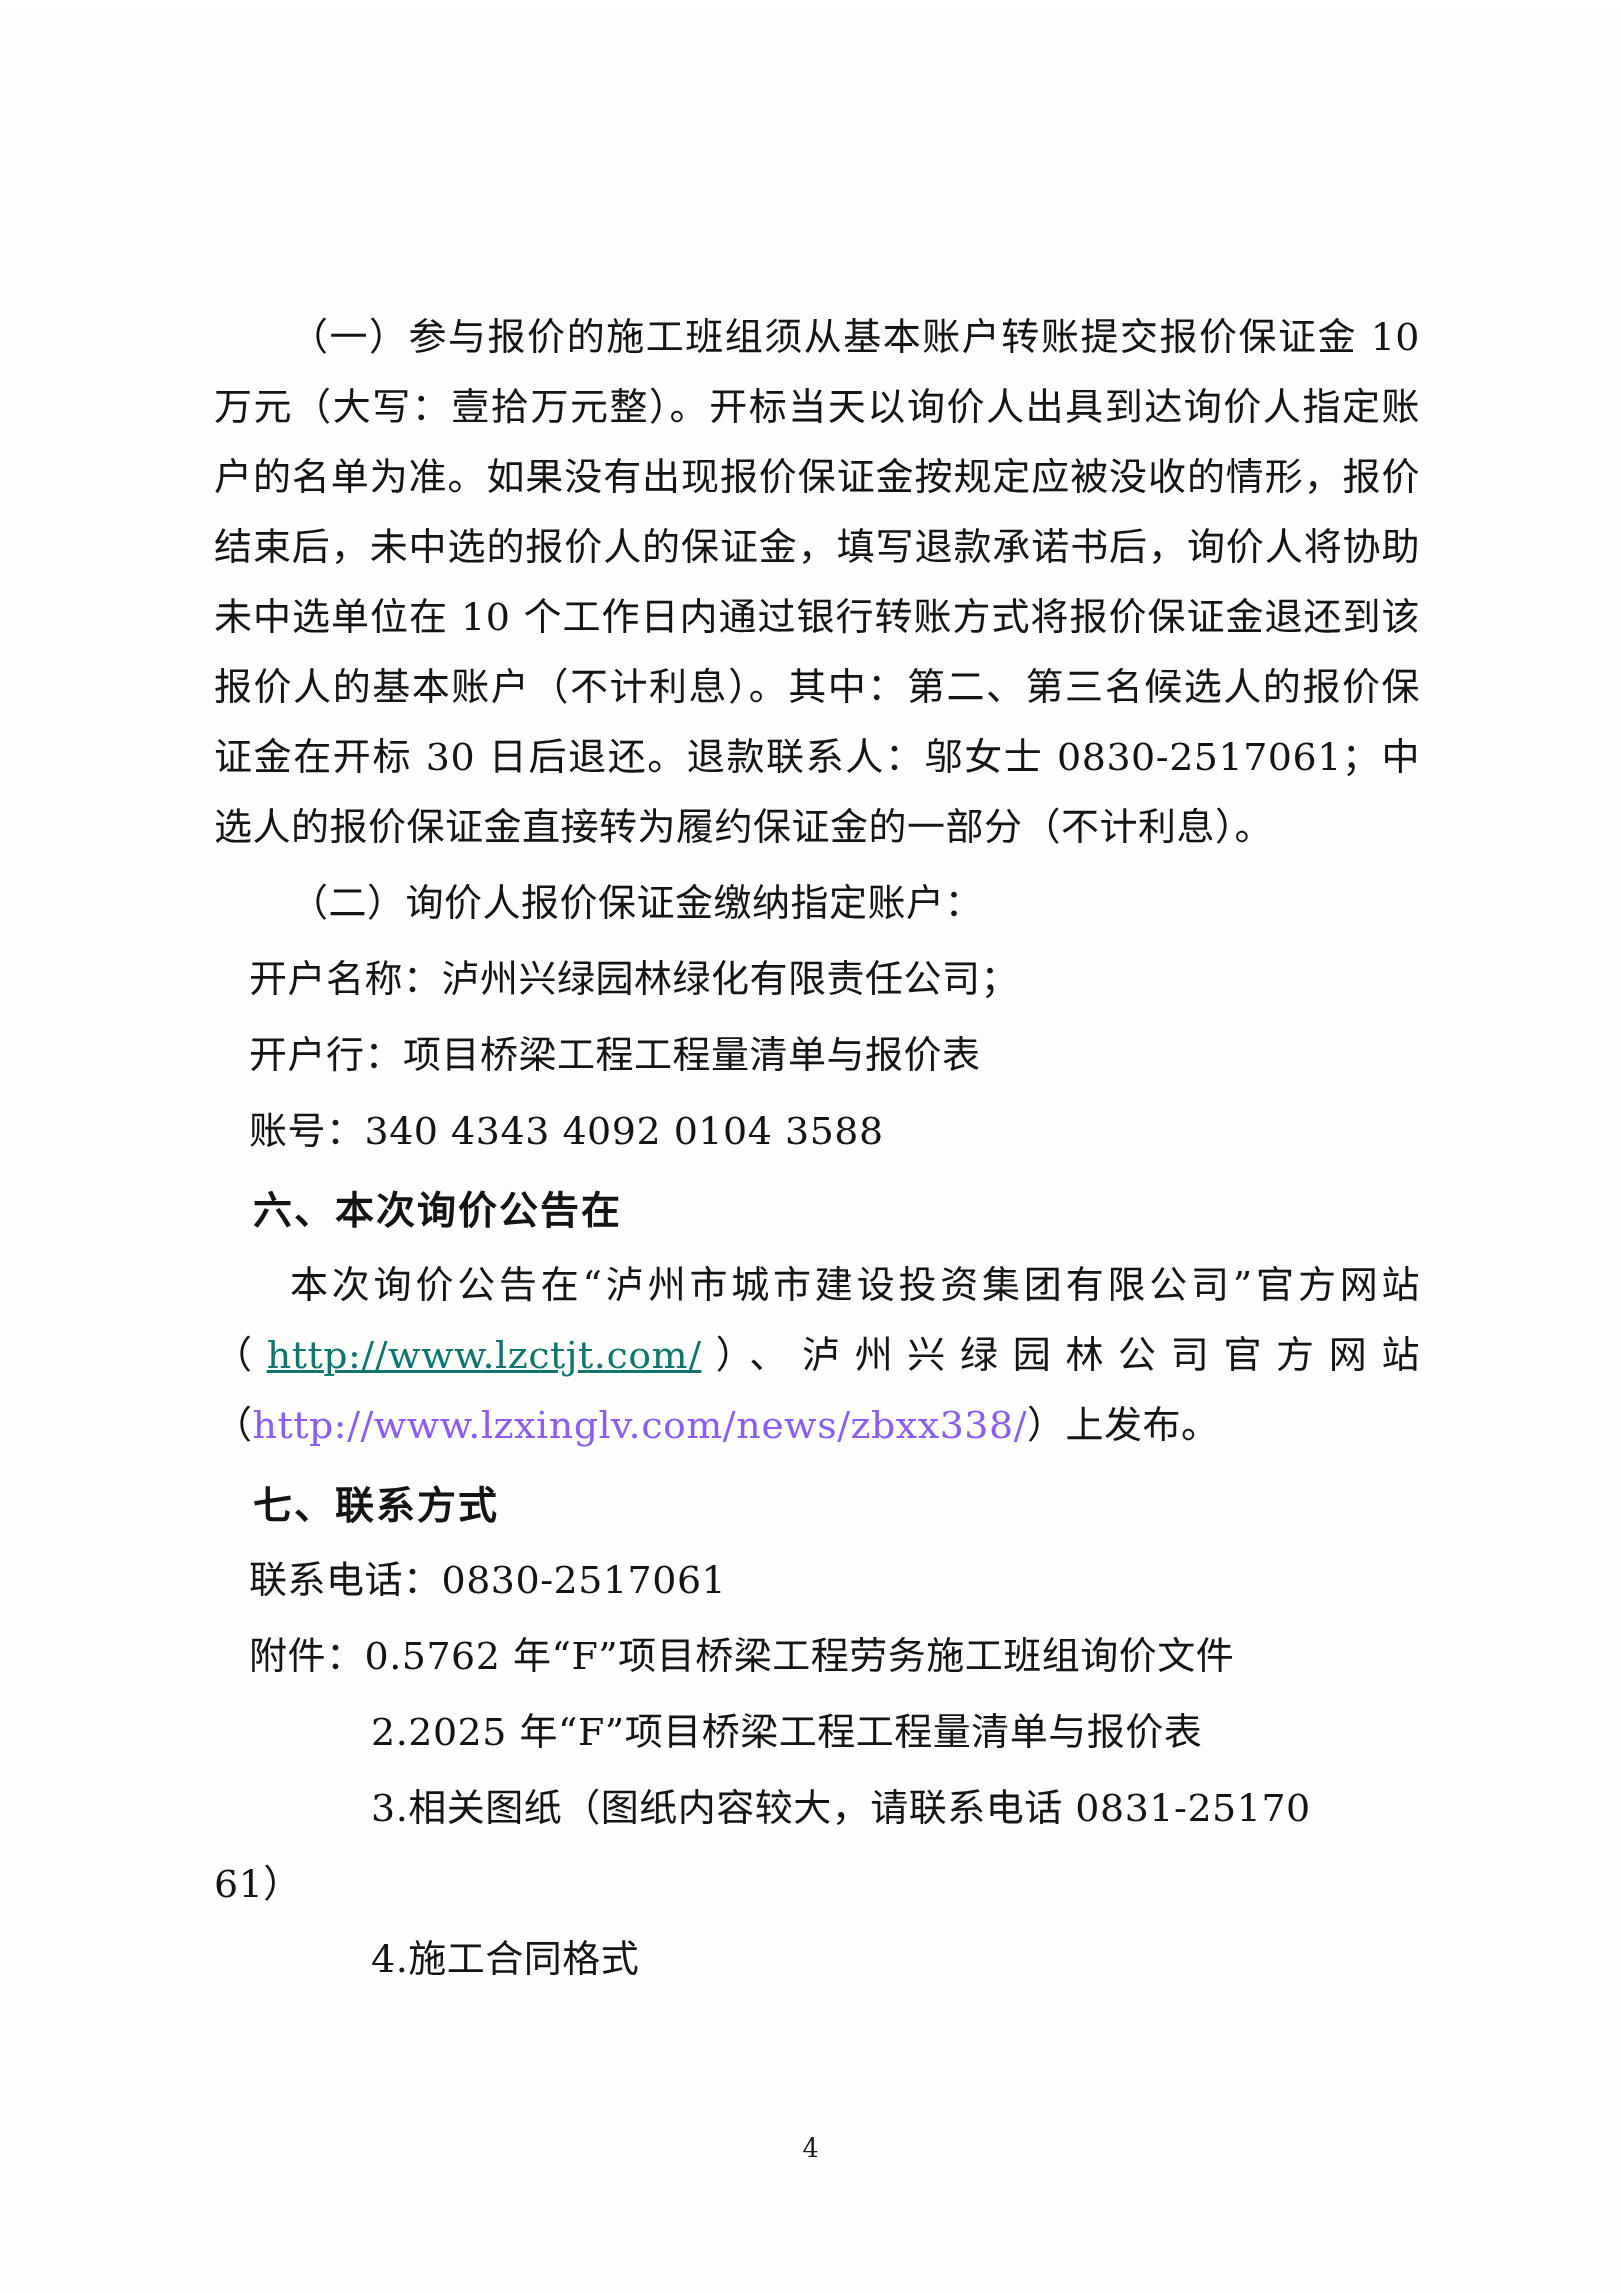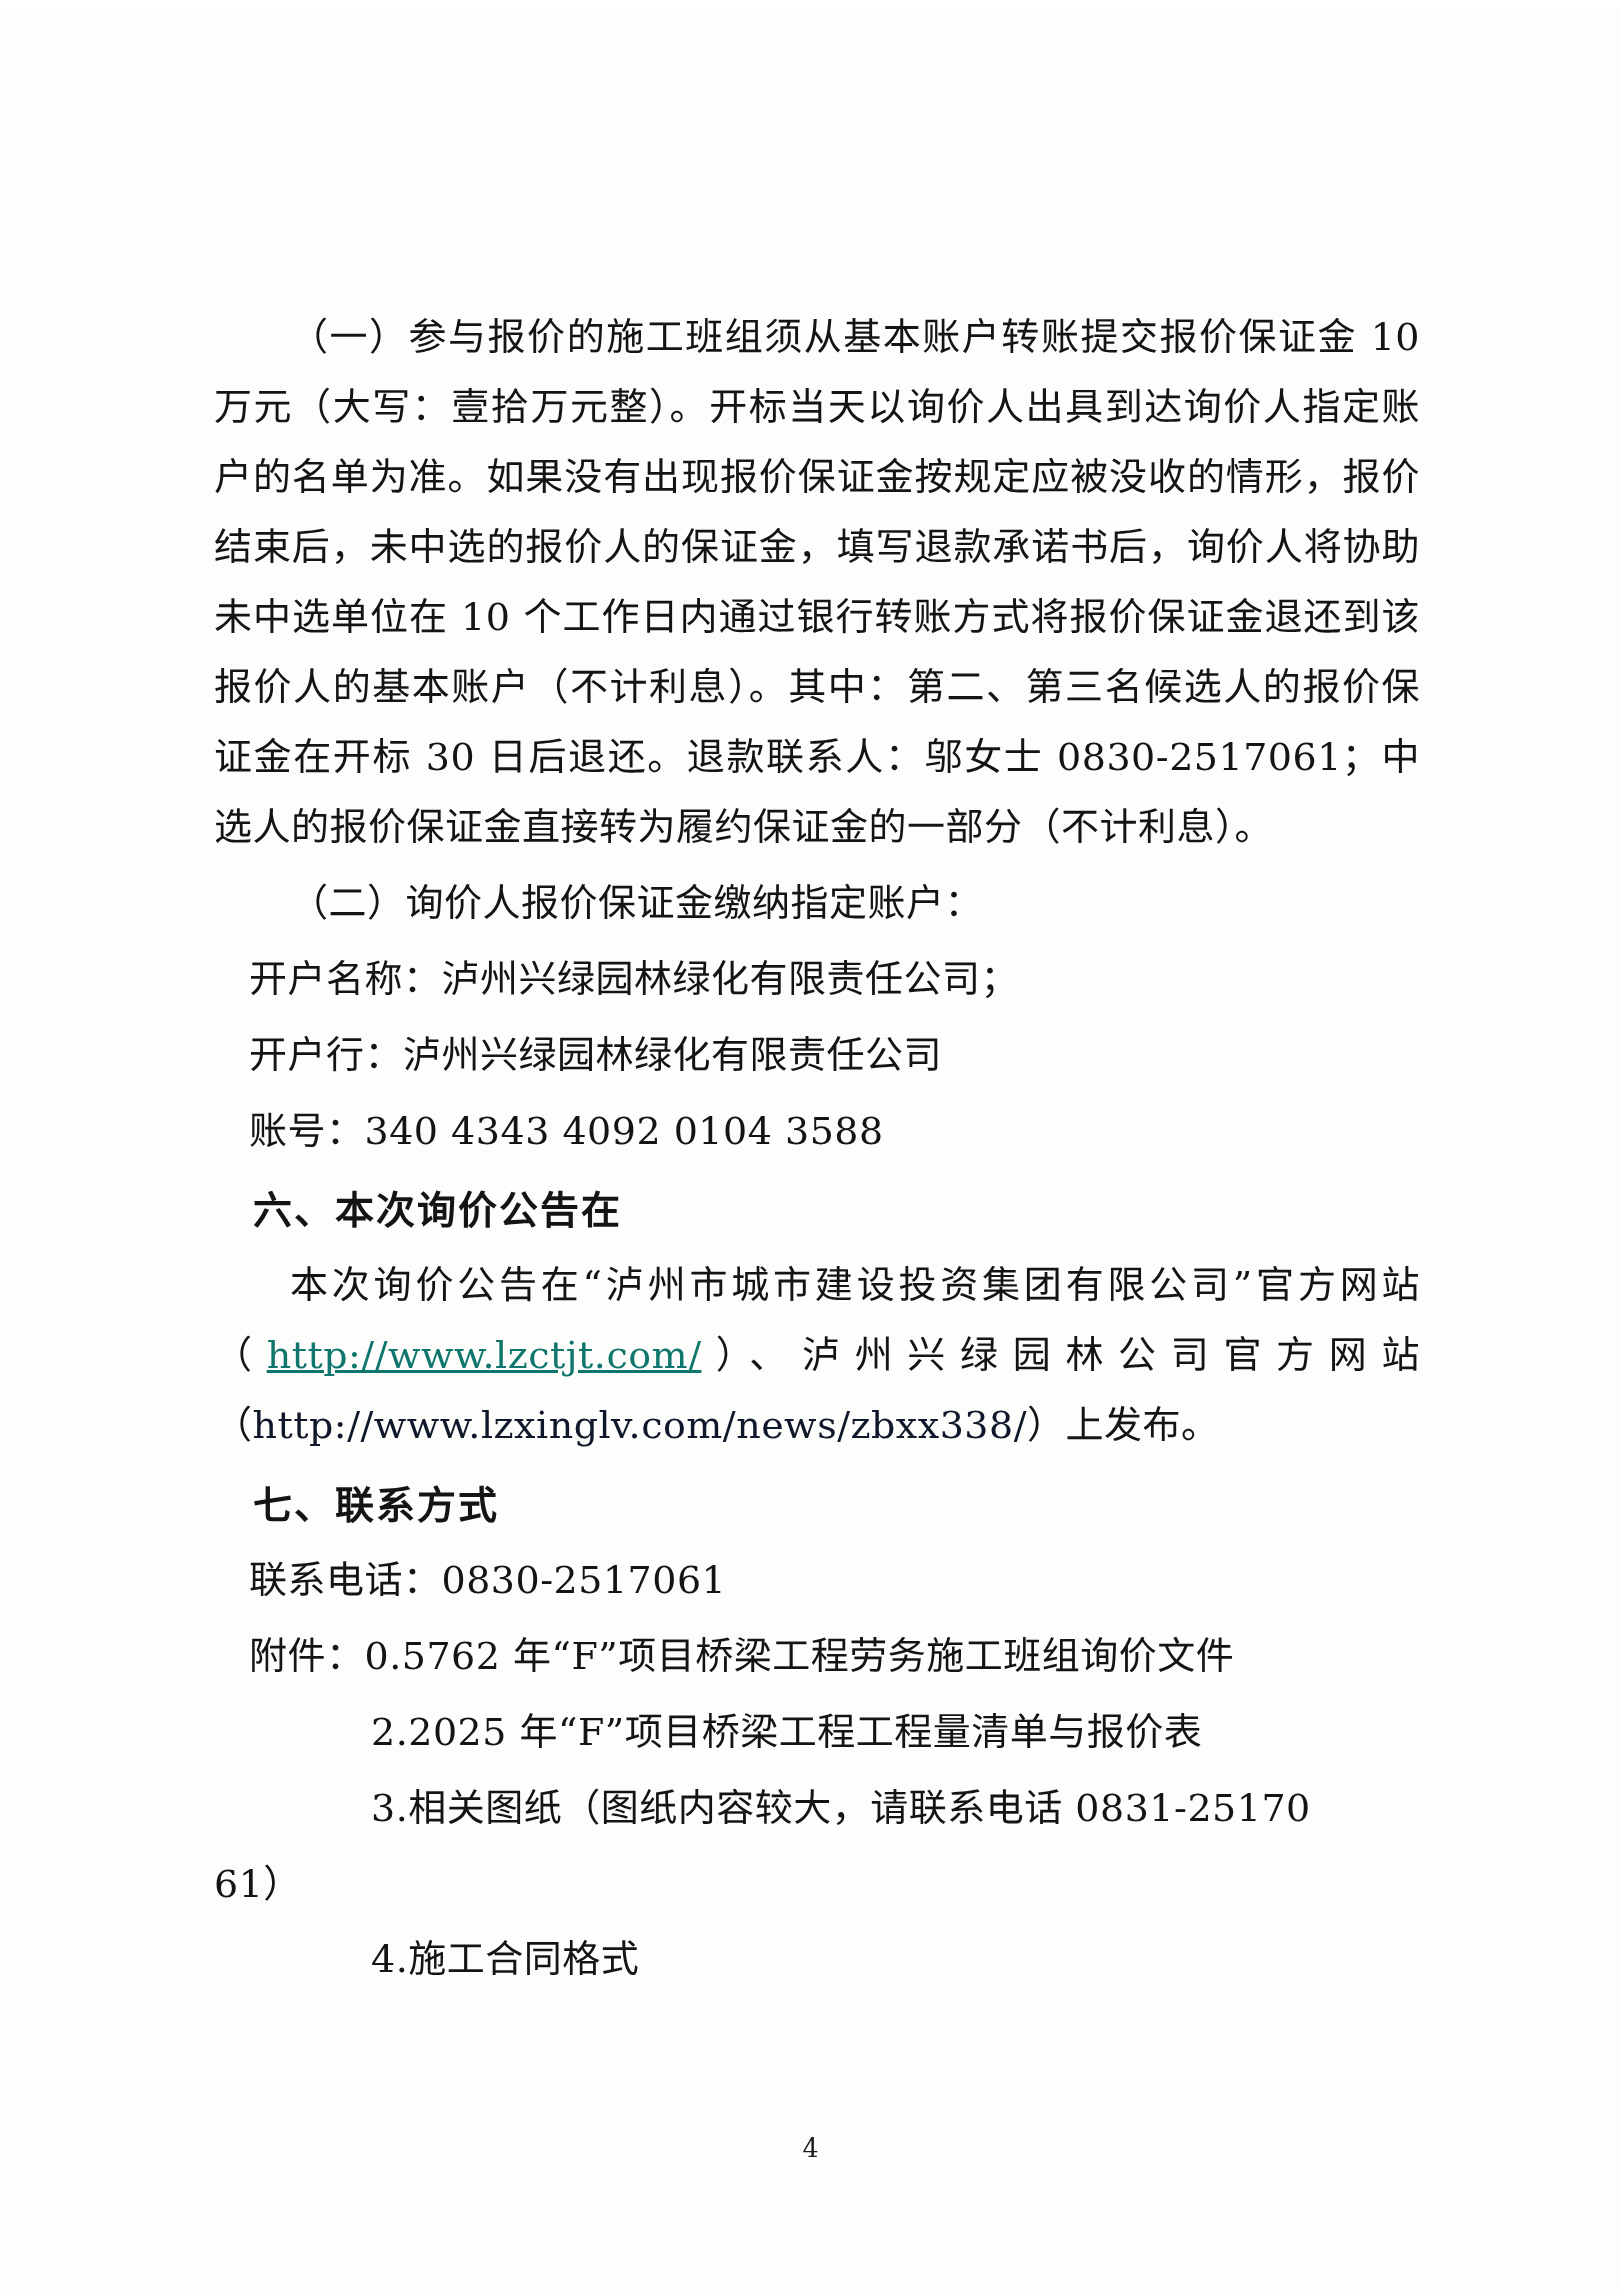--- a/index.html
+++ b/index.html
@@ -49,21 +49,21 @@
     text-indent: 39px;
     letter-spacing: 2px;
     font-family: "DejaVu Serif", "Liberation Serif", serif;
   }
   .link {
     text-decoration: underline;
     color: #0f766e;
   }
   .nolink {
     text-decoration: none;
-    color: #0f172a;
+    color: #8b5cf6;
   }
   .pagenum {
     position: absolute;
     left: 0;
     top: 2125px;
     width: 1621px;
     text-align: center;
     font-family: "DejaVu Serif", "Liberation Serif", serif;
     font-size: 25.5px;
     color: #1a1a1a;
@@ -77,21 +77,21 @@
 
 <div class="page">
   <div class="content">
 
     <p class="para indent">（一）参与报价的施工班组须从基本账户转账提交报价保证金 10 万元（大写：壹拾万元整）。开标当天以询价人出具到达询价人指定账户的名单为准。如果没有出现报价保证金按规定应被没收的情形，报价结束后，未中选的报价人的保证金，填写退款承诺书后，询价人将协助未中选单位在 10 个工作日内通过银行转账方式将报价保证金退还到该报价人的基本账户（不计利息）。其中：第二、第三名候选人的报价保证金在开标 30 日后退还。退款联系人：邬女士 0830-2517061；中选人的报价保证金直接转为履约保证金的一部分（不计利息）。</p>
 
     <p class="para indent">（二）询价人报价保证金缴纳指定账户：</p>
 
     <p class="para indent-label">开户名称：泸州兴绿园林绿化有限责任公司；</p>
 
-    <p class="para indent-label">开户行：泸州兴绿园林绿化有限责任公司</p>
+    <p class="para indent-label">开户行：项目桥梁工程工程量清单与报价表</p>
 
     <p class="para indent-label">账号：340 4343 4092 0104 3588</p>
 
     <h2 class="heading">六、本次询价公告在</h2>
 
     <p class="para indent"><span>本次询价公告在“泸州市城市建设投资集团有限公司”官方网站（</span><a class="link latin" href="#">http://www.lzctjt.com/</a><span>）、泸州兴绿园林公司官方网站</span><span>（</span><span class="nolink latin">http://www.lzxinglv.com/news/zbxx338/</span><span>）上发布。</span></p>
 
     <h2 class="heading">七、联系方式</h2>
 
     <p class="para indent-label">联系电话：0830-2517061</p>

